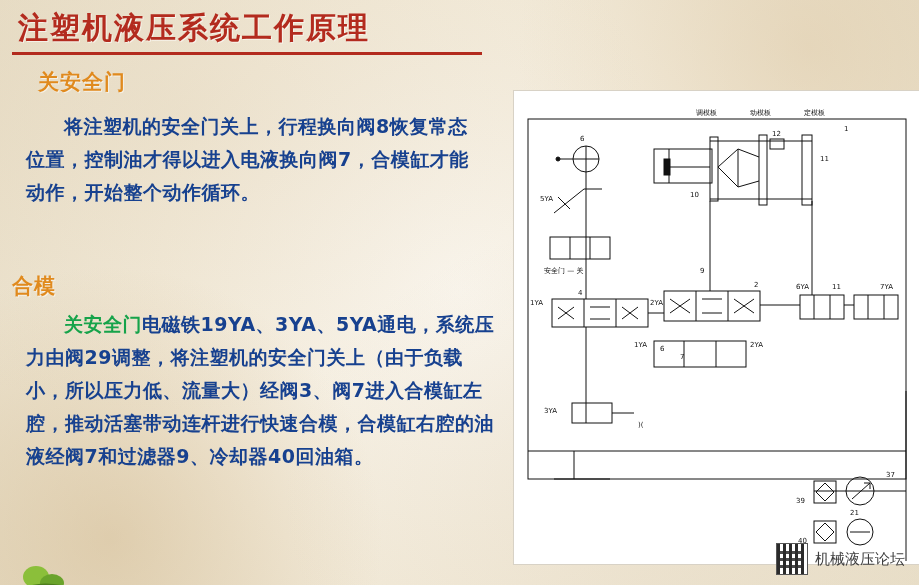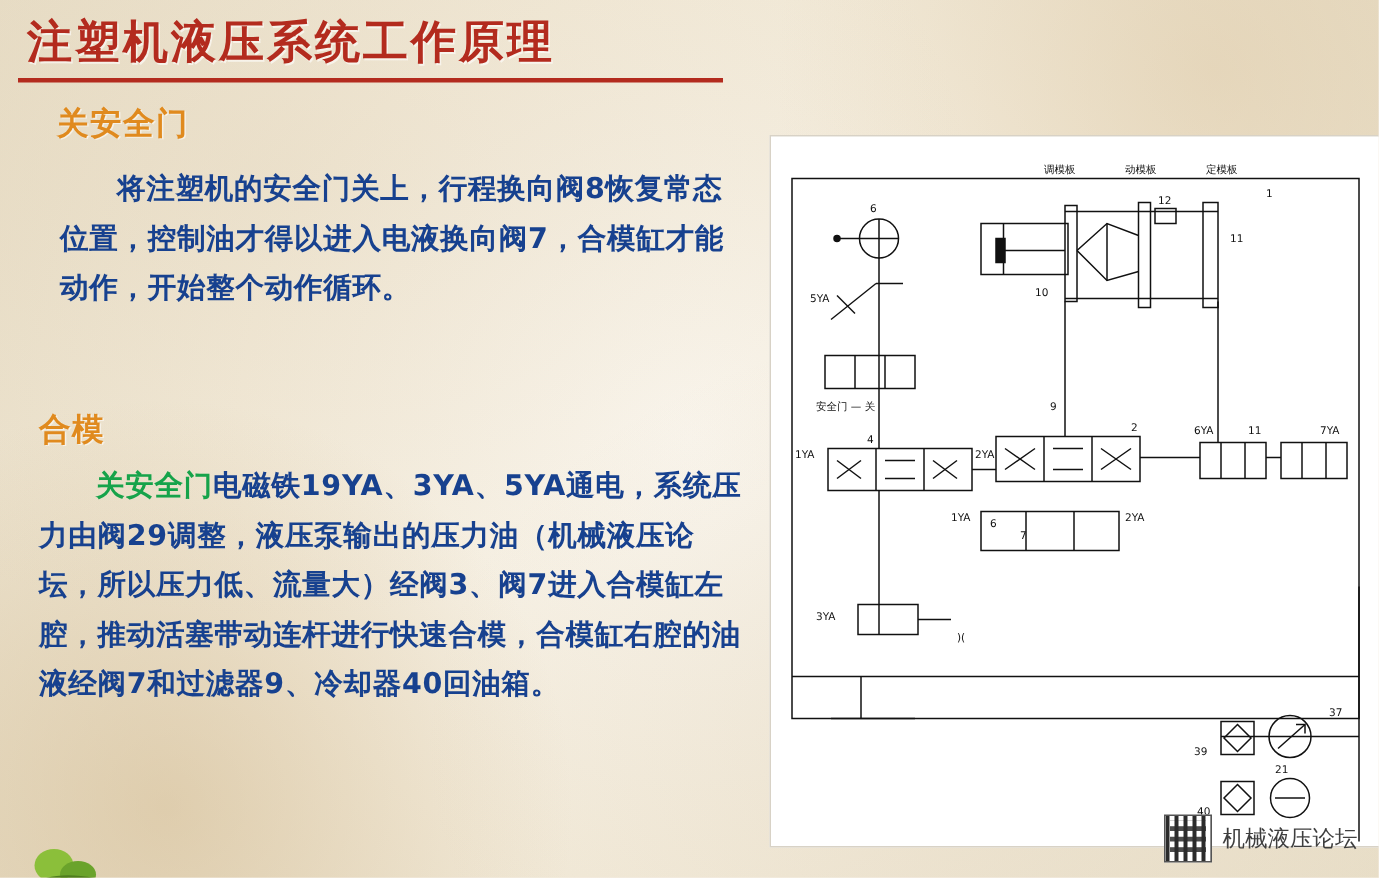--- a/index.html
+++ b/index.html
@@ -56,33 +56,33 @@
 
   .h2 {
     position: absolute;
     font-size: 21px;
     font-weight: bold;
     color: #e08a1e;
     letter-spacing: 1px;
     text-shadow: 1px 1px 0 rgba(255,255,255,0.55);
   }
   #h2-door { left: 26px; top: 68px; margin-left: 12px; }
-  #h2-mold { left: 26px; top: 272px; }
+  #h2-mold { left: 12px; top: 272px; }
 
   .para {
     position: absolute;
     width: 460px;
     font-size: 19px;
     line-height: 33px;
     color: #17418f;
     font-weight: bold;
     letter-spacing: 0.5px;
   }
   #para-door {
-    left: 40px;
+    left: 26px;
     top: 110px;
     text-indent: 38px;
   }
   #para-mold {
     left: 26px;
     top: 308px;
     width: 470px;
     text-indent: 38px;
   }
   #para-mold .lead {
@@ -148,21 +148,21 @@
 
 <div id="slide">
 
   <div class="title">注塑机液压系统工作原理</div>
   <div class="title-rule"></div>
 
   <div class="h2" id="h2-door">关安全门</div>
   <div class="para" id="para-door">将注塑机的安全门关上，行程换向阀8恢复常态位置，控制油才得以进入电液换向阀7，合模缸才能动作，开始整个动作循环。</div>
 
   <div class="h2" id="h2-mold">合模</div>
-  <div class="para" id="para-mold"><span class="lead">关安全门</span><span>电磁铁19YA、3YA、5YA通电，系统压力由阀29调整，液压泵输出的压力油（机械液压论坛，所以压力低、流量大）经阀3、阀7进入合模缸左腔，推动活塞带动连杆进行快速合模，合模缸右腔的油液经阀7和过滤器9、冷却器40回油箱。</span></div>
+  <div class="para" id="para-mold"><span class="lead">关安全门</span><span>电磁铁19YA、3YA、5YA通电，系统压力由阀29调整，将注塑机的安全门关上（由于负载小，所以压力低、流量大）经阀3、阀7进入合模缸左腔，推动活塞带动连杆进行快速合模，合模缸右腔的油液经阀7和过滤器9、冷却器40回油箱。</span></div>
 
   <div class="diagram">
     <svg width="406" height="473" viewBox="0 0 406 473" xmlns="http://www.w3.org/2000/svg">
       <rect x="0" y="0" width="406" height="473" fill="#ffffff"></rect>
       <g stroke="#111" stroke-width="1" fill="none" font-family="DejaVu Sans, sans-serif" font-size="7">
 
         <rect x="14" y="28" width="378" height="360"></rect>
 
         <g>
 

